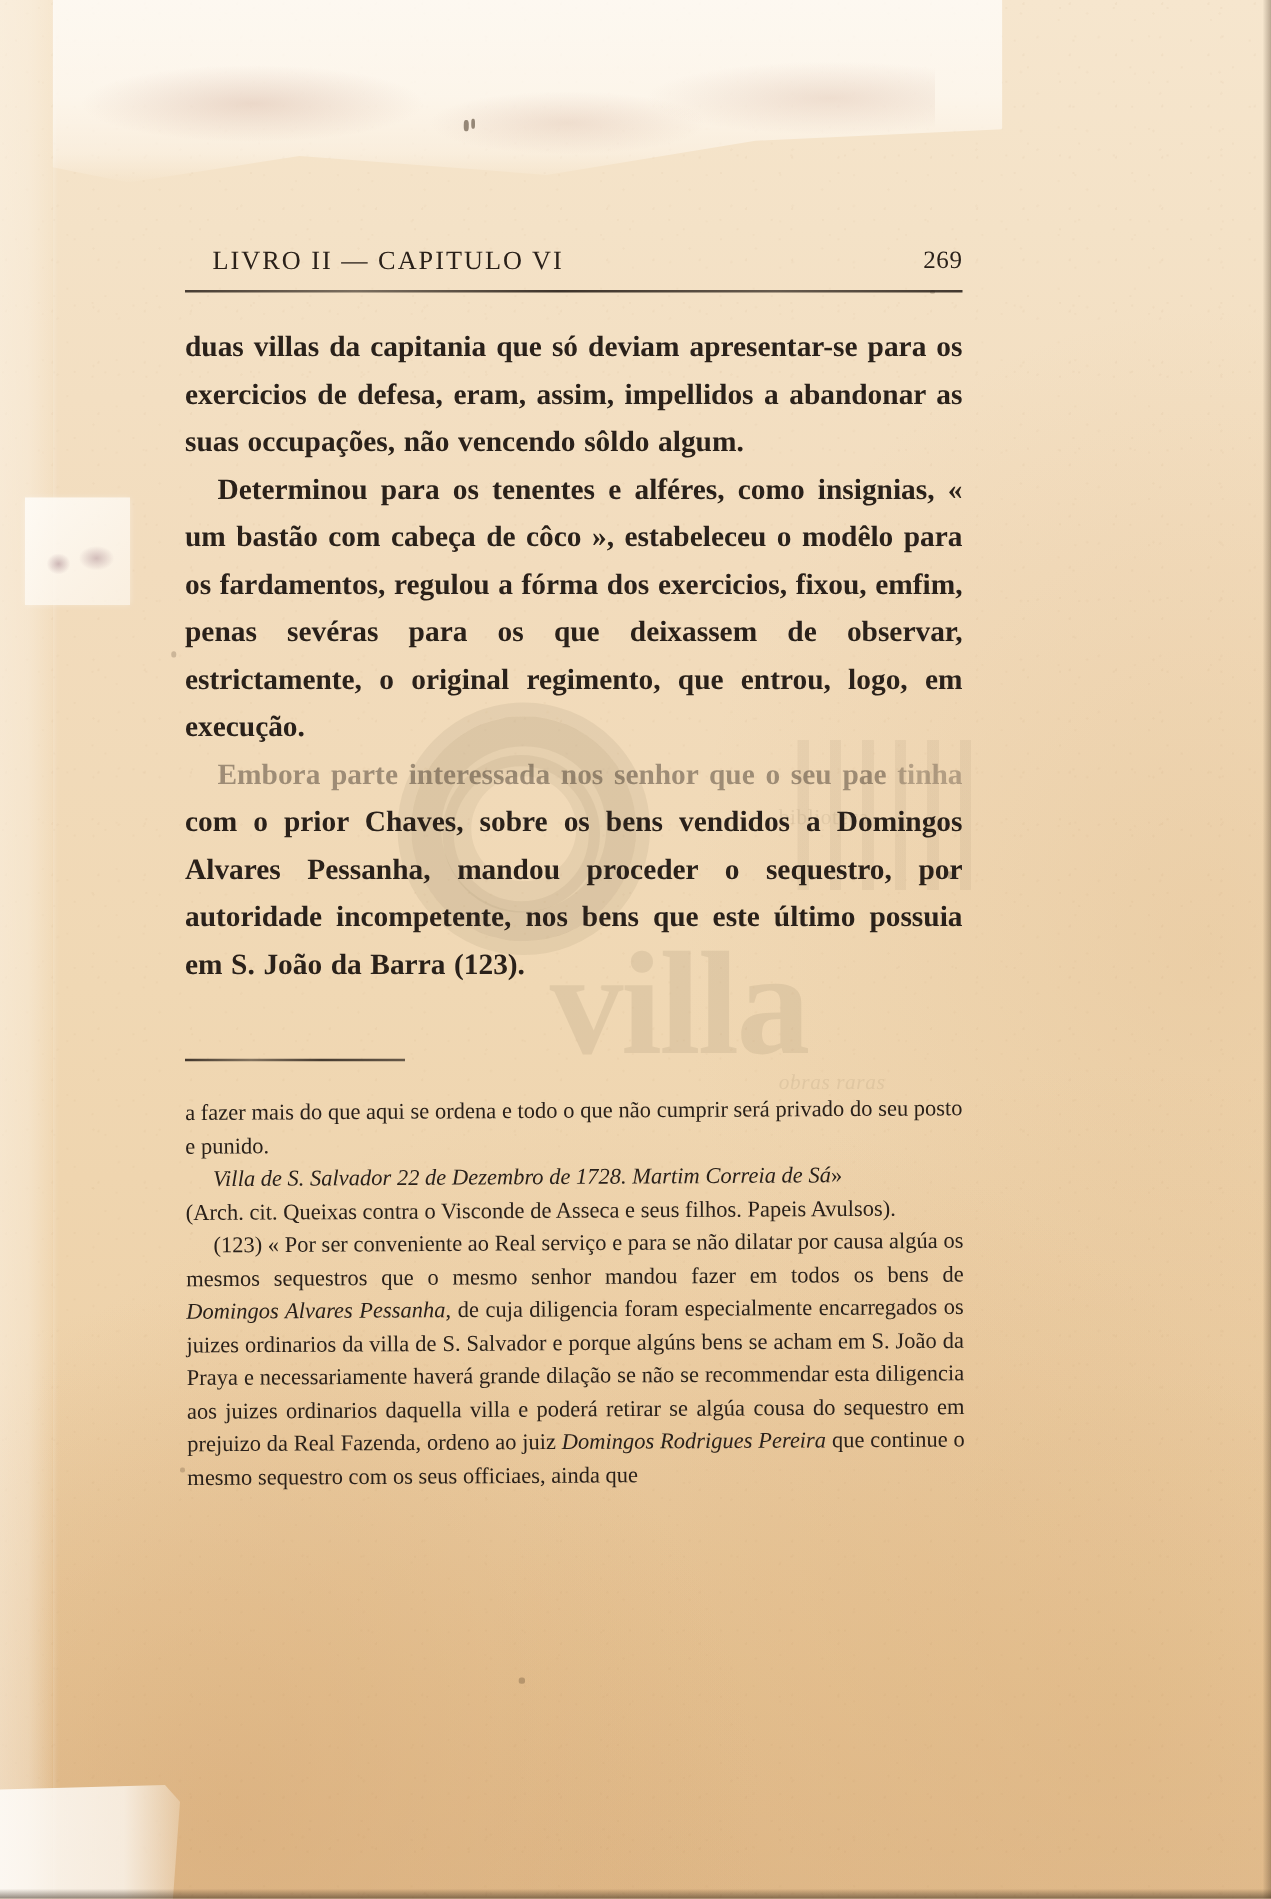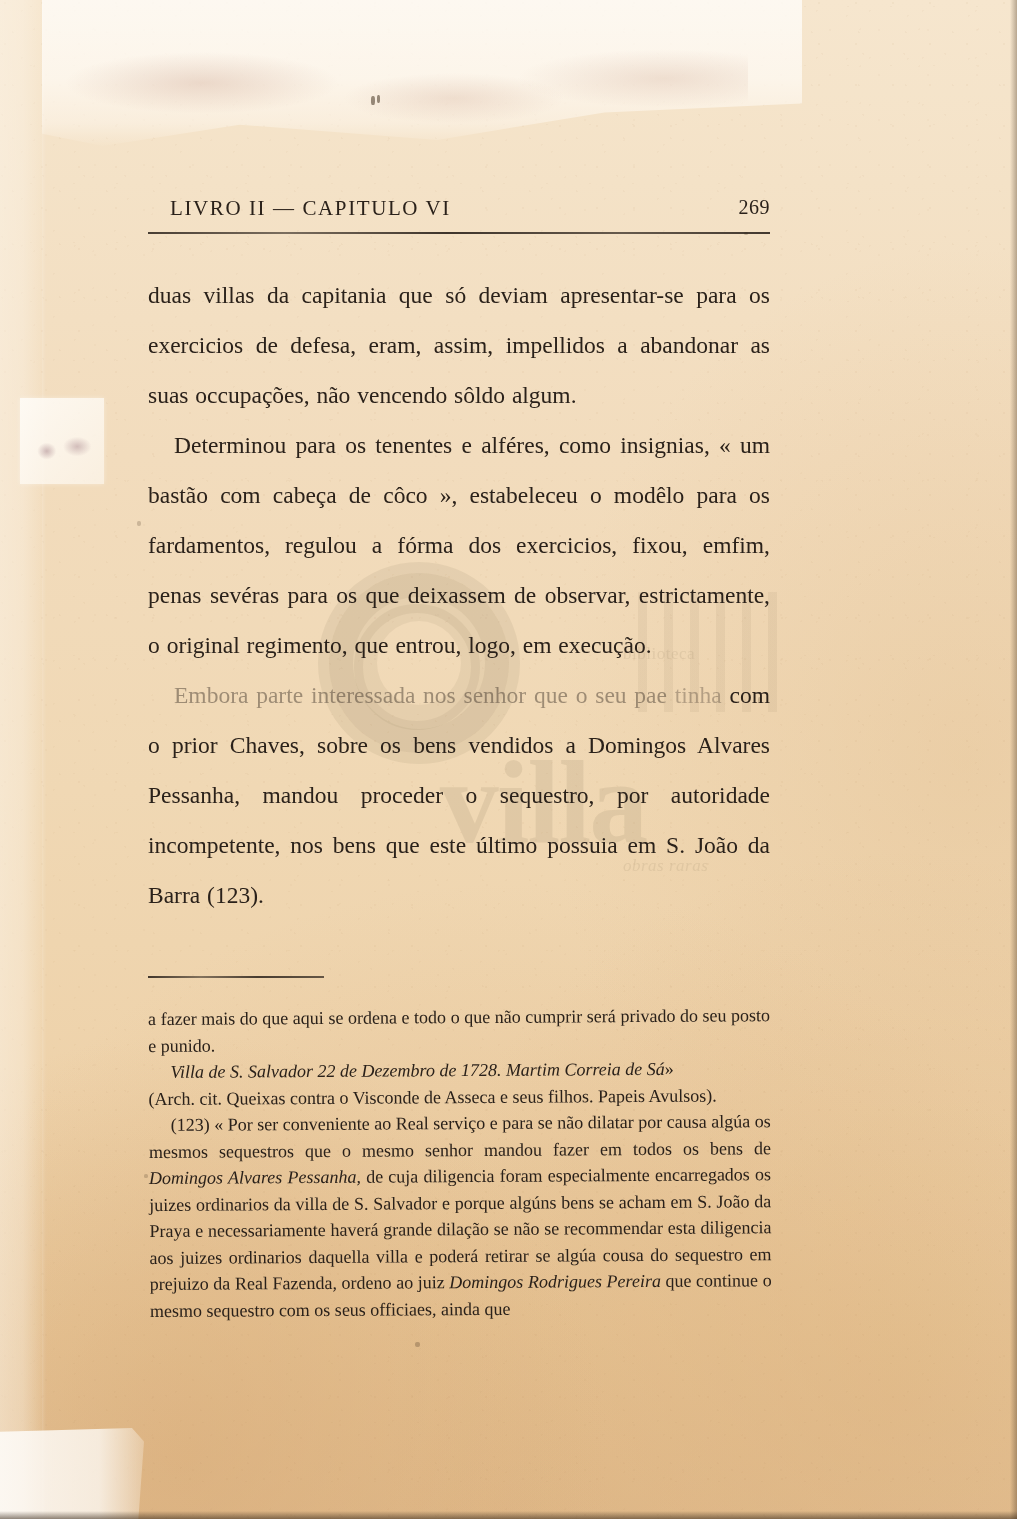--- a/index.html
+++ b/index.html
@@ -179,21 +179,21 @@
   
   .content {
     position: absolute;
     left: 148px;
     top: 196px;
     width: 622px;
     color: #2a211a;
   }
   .running-head {
     display: flex;
-    align-items: flex-start;
+    align-items: center;
     justify-content: space-between;
     font-size: 21px;
     letter-spacing: 1.6px;
     padding-left: 22px;
   }
   .running-head .folio {
     font-size: 20px;
     letter-spacing: 0.5px;
     margin-left: 29px;
   }
@@ -202,26 +202,27 @@
     height: 2px;
     background: linear-gradient(90deg,
       rgba(42,33,26,0.85) 0%,
       rgba(42,33,26,0.60) 22%,
       rgba(42,33,26,0.90) 48%,
       rgba(42,33,26,0.70) 76%,
       rgba(42,33,26,0.88) 100%);
   }
 
   .body-text {
-    margin-top: 36px;
+    margin-top: 25px;
     font-size: 23.5px;
-    line-height: 50px;
+    line-height: 38px;
     text-align: justify;
     text-justify: inter-word;
     word-spacing: 1px;
+    font-weight: bold;
   }
   .body-text p { margin: 0; }
   .body-text p + p { text-indent: 26px; }
 
   .faded { color: rgba(42,33,26,0.42); }
   .obscured {
     color: rgba(42,33,26,0.30);
     position: relative;
   }
 

